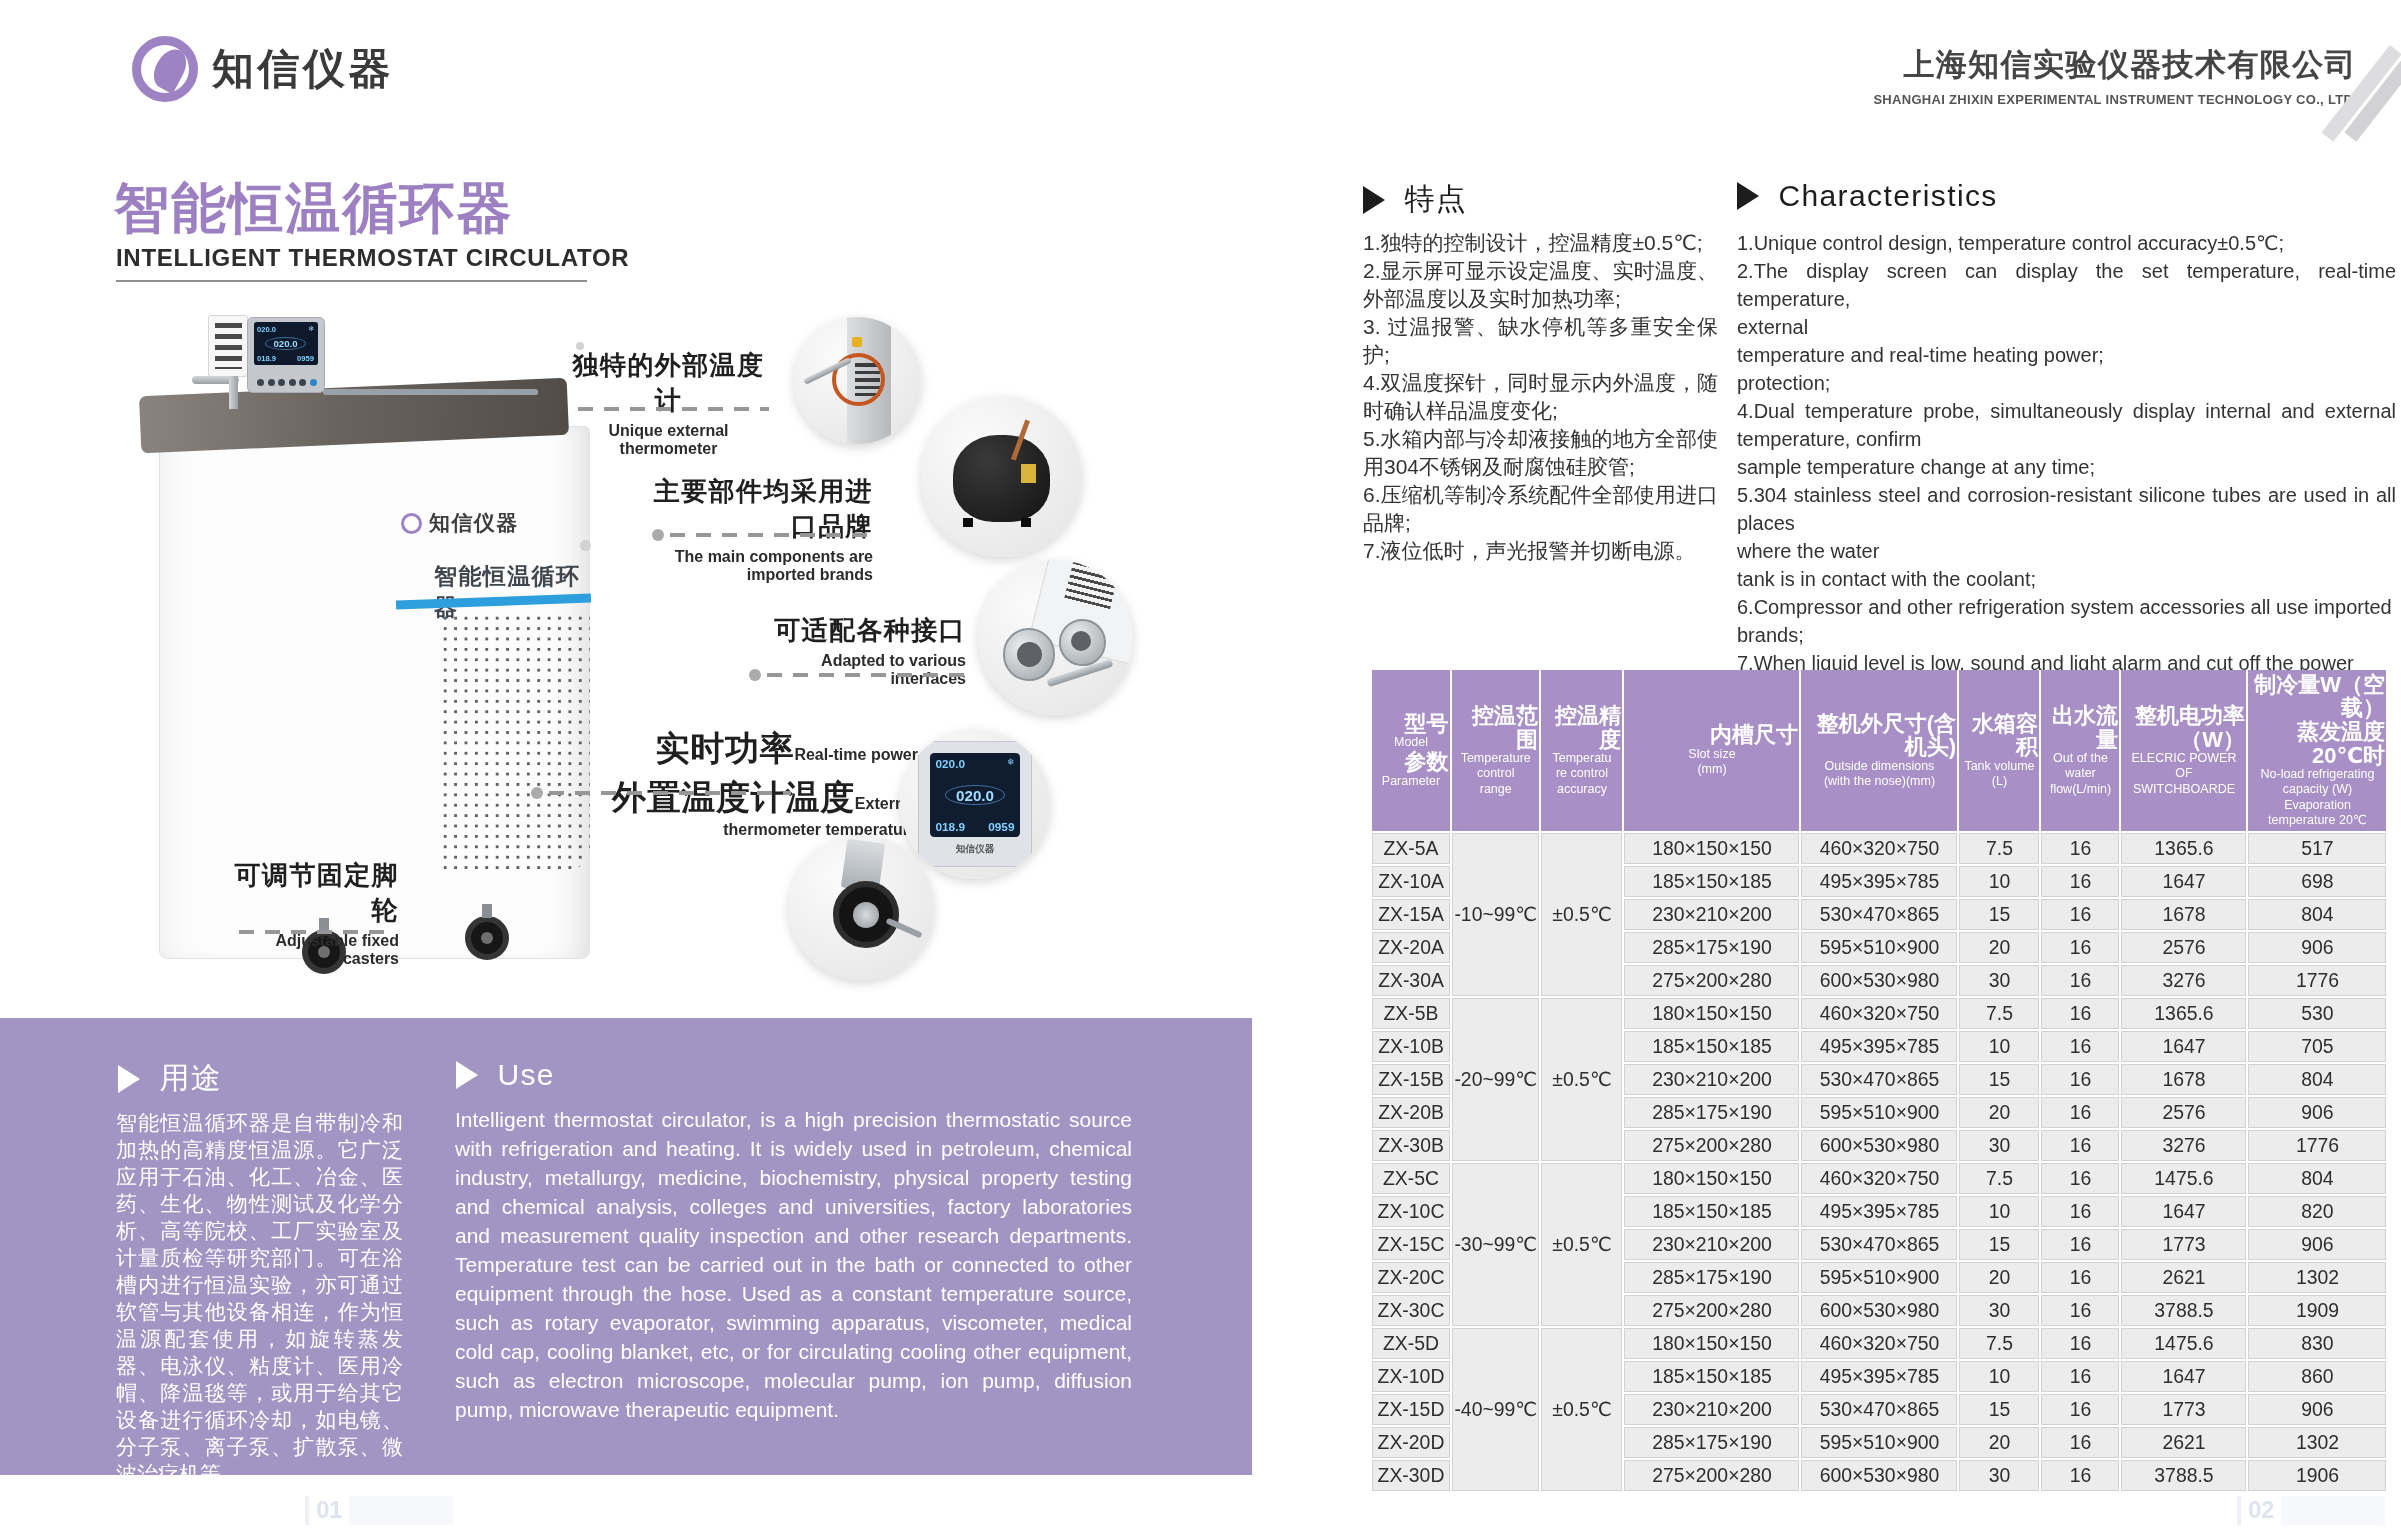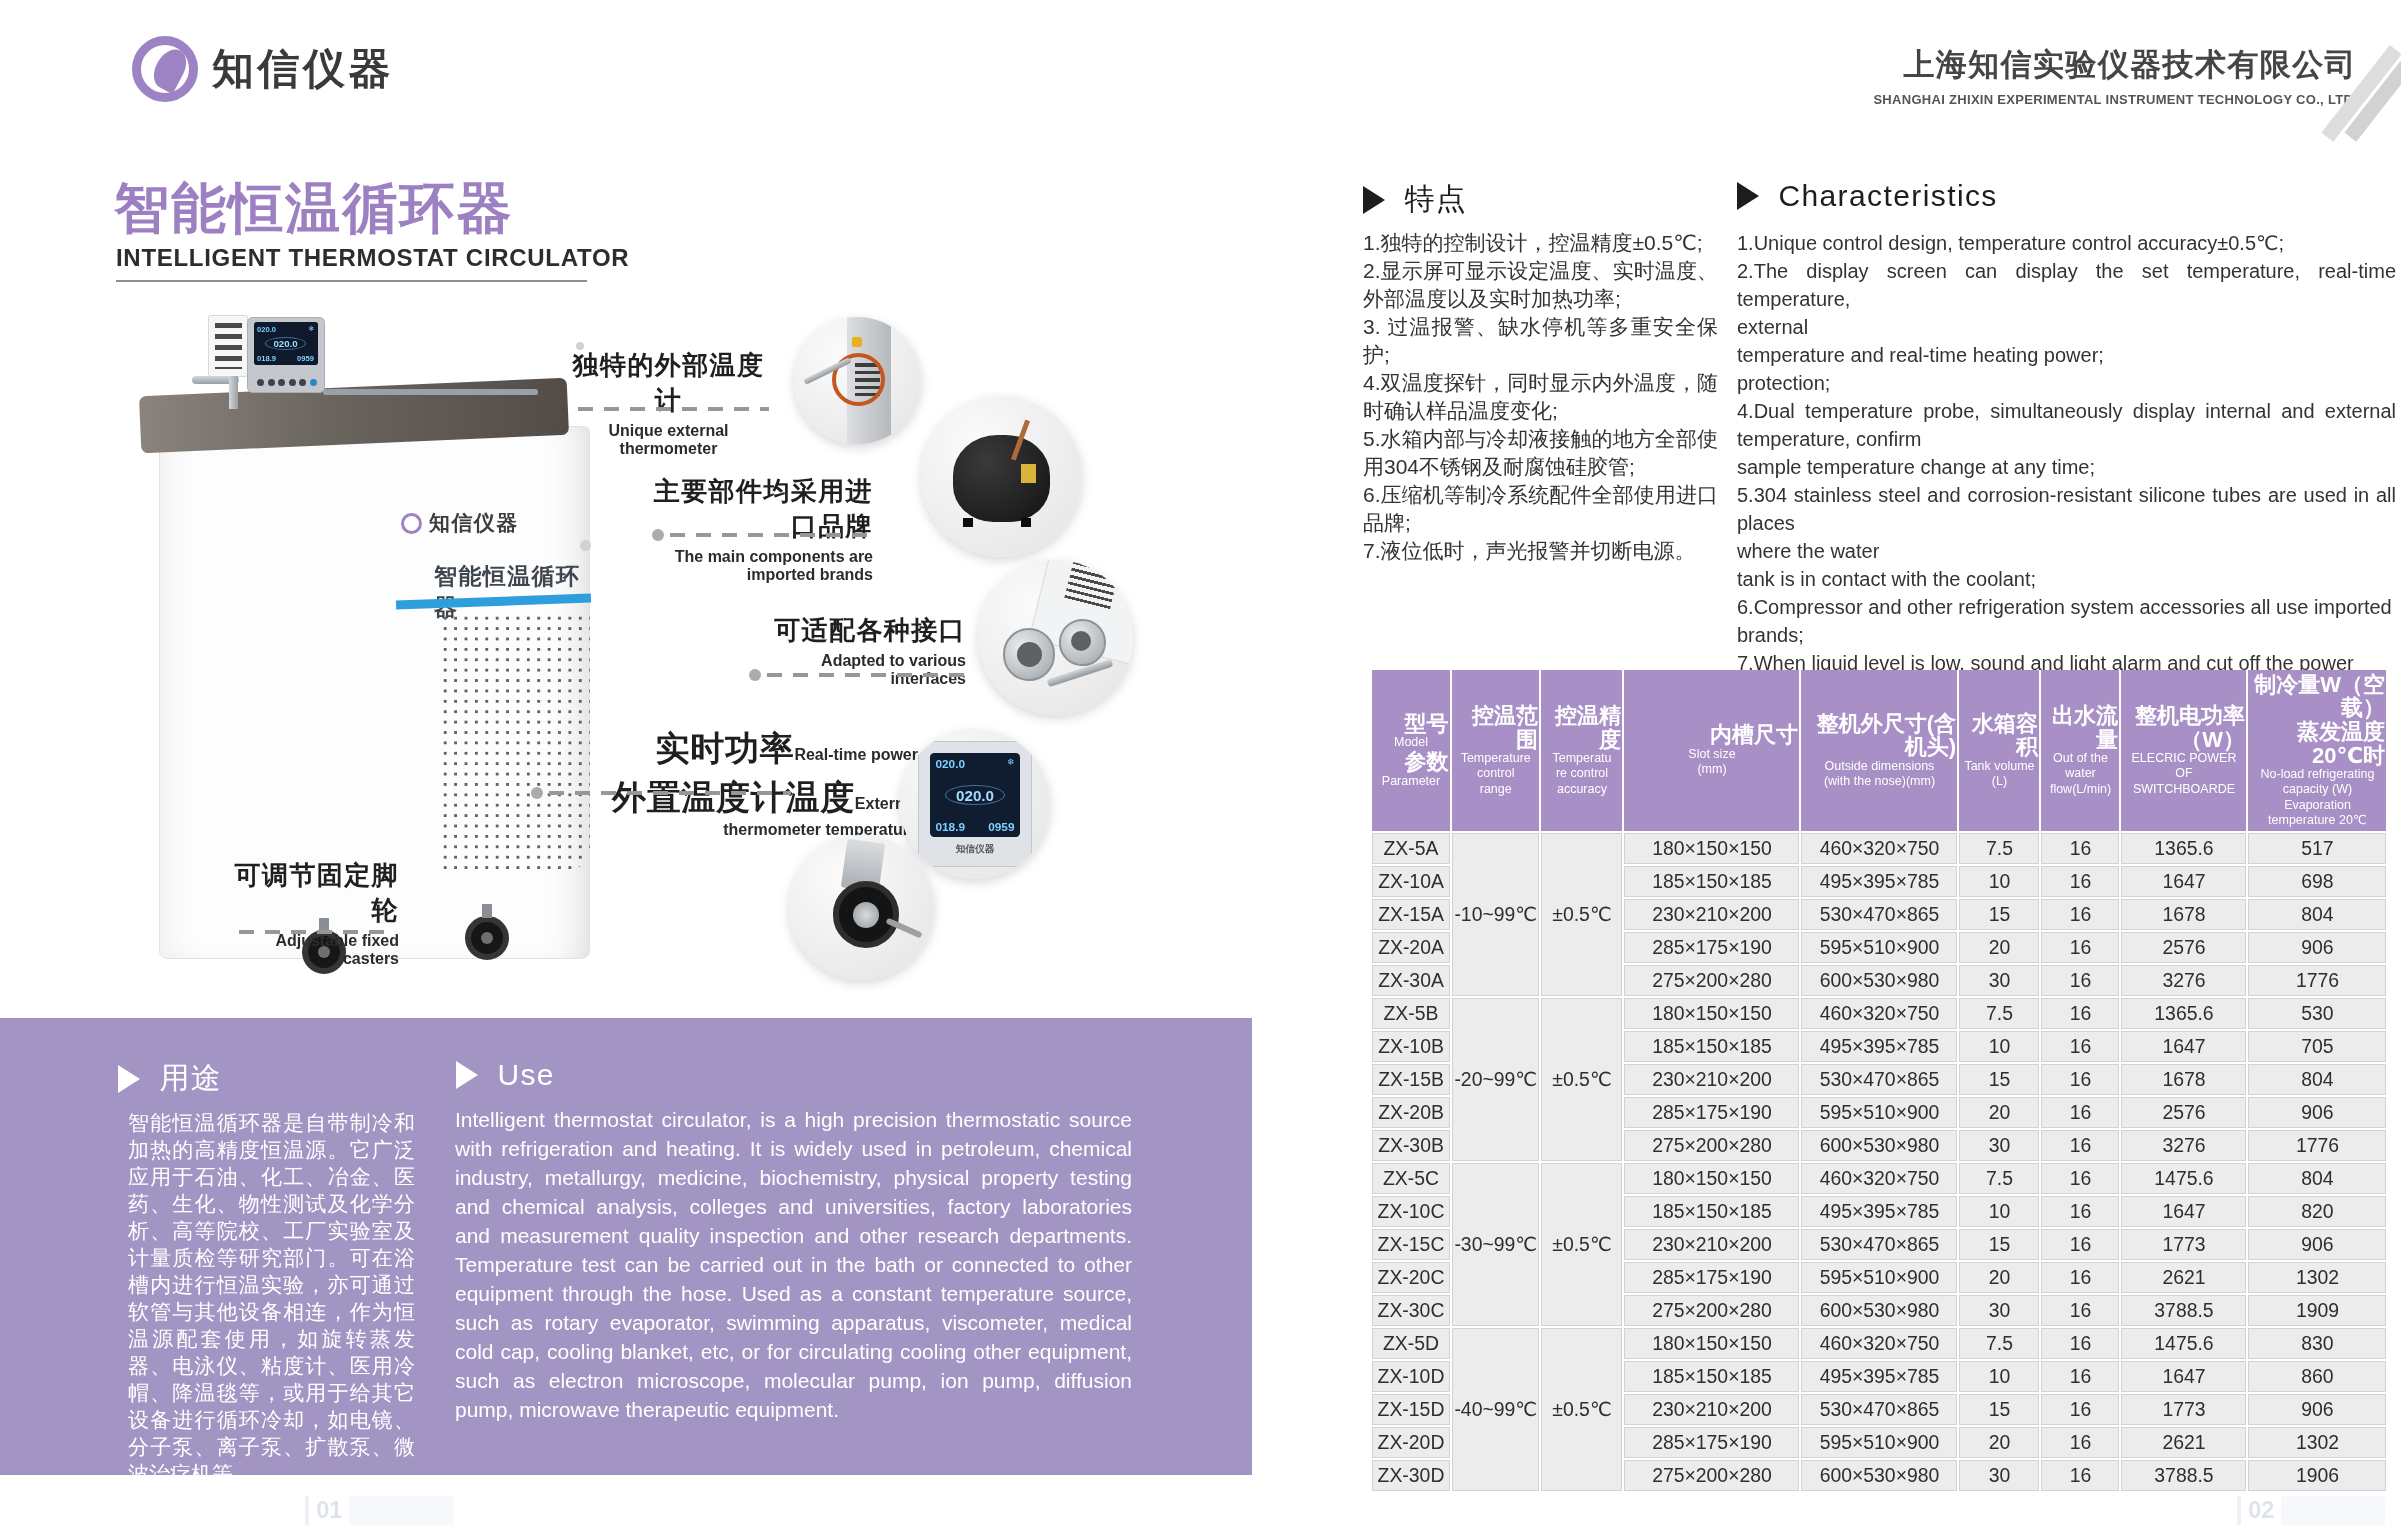--- a/index.html
+++ b/index.html
@@ -85,21 +85,21 @@
   .m-handle { position:absolute; left:202px; top:91px; width:215px; height:5.5px; background:#9aa0a8; border-radius:2.8px; }
   .m-pipe-h { position:absolute; left:71px; top:78px; width:47px; height:8.3px; background:linear-gradient(#d4d8db,#9aa0a4); border-radius:4.2px; }
   .m-pipe-v { position:absolute; left:108px; top:78px; width:9px; height:33px; background:linear-gradient(90deg,#d4d8db,#9aa0a4); }
   .m-wheel { position:absolute; width:44px; height:44px; border-radius:50%; background:#161616; border:6.2px solid #353535; }
   .m-wheel::before { content:""; position:absolute; left:9.7px; top:9.7px; width:12.5px; height:12.5px; border-radius:50%; background:#6f6f6f; }
   .m-wheel::after { content:""; position:absolute; left:11px; top:-18px; width:9.7px; height:14px; background:#8a8f95; }
 
   
   .use-panel { left:0; top:1018px; width:1252px; height:457px; background:#a395c3; }
   .use-cn-body { position:absolute; left:116px; top:91px; width:287px; font-size:21px; line-height:27px;
-                 color:#fff; text-align:justify;margin-left:12px; }
+                 color:#fff; text-align:justify; }
   .use-en-body { position:absolute; left:455px; top:87px; width:677px; font-size:21px; line-height:29px;
                  color:#fff; text-align:justify; }
 
   
   .spec-table { position:absolute; left:1370px; top:668px; border-collapse:separate; border-spacing:2.8px; }
   .spec-table th { background:#a88fc6; color:#fff; height:130px; vertical-align:middle; text-align:center; padding:2.8px 1.4px; }
   .th-cn { font-size:22px; font-weight:bold; line-height:23.6px;text-align:right; }
   .th-en { font-size:12.5px; font-weight:normal; line-height:15.2px; }
   .spec-table td { background:#ececec; border:0.7px solid #d2d2d2; text-align:center; vertical-align:middle;
                    height:31px; font-size:19.4px; color:#2e2e2e; padding:0 1.4px; }

